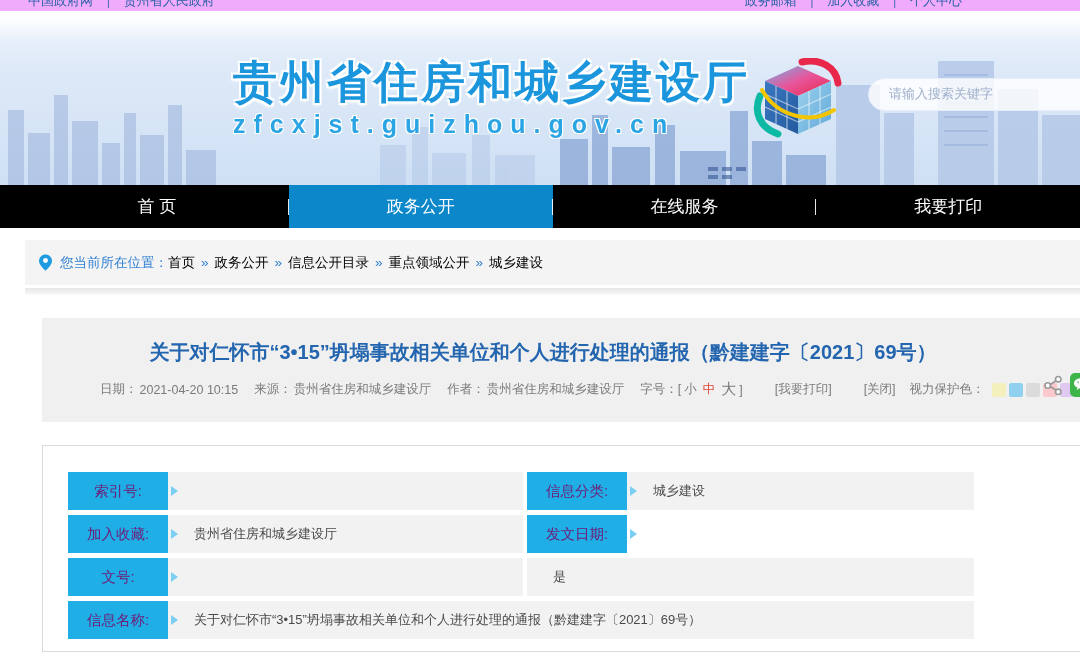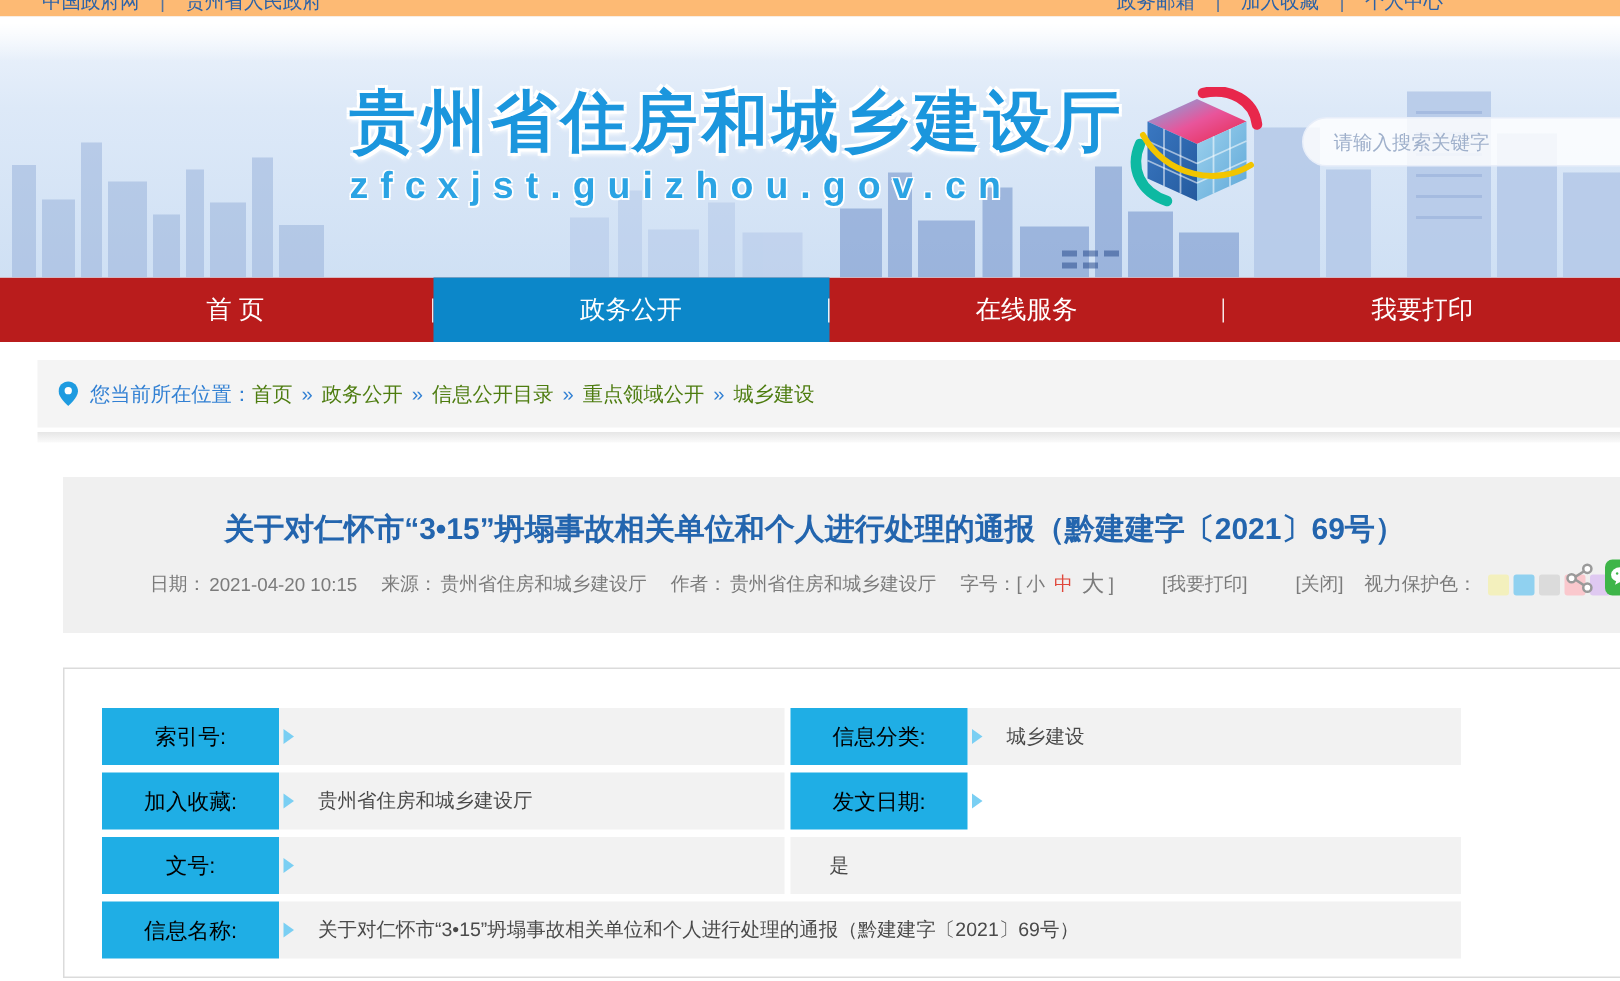--- a/index.html
+++ b/index.html
@@ -1,20 +1,20 @@
 <!DOCTYPE html>
 <html><head>
 <meta charset="utf-8">
 <style>
   html,body{margin:0;padding:0;background:#fff;}
   .page{position:relative;width:1080px;height:654px;overflow:hidden;background:#fff;
         font-family:"Liberation Sans","DejaVu Sans",sans-serif;}
 
   
-  .topbar{height:11px;overflow:hidden;background:#fdba74;}
+  .topbar{height:11px;overflow:hidden;background:#f0abfc;}
   .topbar-inner{display:flex;justify-content:space-between;margin-top:-8px;
                 padding-left:28px;padding-right:118px;font-size:13px;color:#2b62a8;}
   .topbar-inner a{color:#2b62a8;text-decoration:none;}
   .topbar .sep{margin:0 10px;color:#2b62a8;opacity:.8;}
 
   
   .header{position:relative;height:174px;overflow:hidden;
           background:linear-gradient(180deg,#eef4fc 0%,#dde9f8 35%,#cfe0f4 100%);}
   .mist{position:absolute;top:0;left:0;right:0;height:30px;
         background:linear-gradient(180deg,#ffffff 15%,rgba(255,255,255,0) 100%);}
@@ -22,37 +22,37 @@
   .logo-wrap{position:absolute;left:233px;top:47px;}
   .site-name{font-size:44px;font-weight:bold;color:#1b96dd;letter-spacing:3px;line-height:1.1;
              text-shadow:-2px -2px 0 #fff,2px -2px 0 #fff,-2px 2px 0 #fff,2px 2px 0 #fff,0 3px 3px rgba(255,255,255,.9);}
   .site-url{margin-top:4px;font-size:25px;font-weight:bold;color:#2ba4e4;letter-spacing:8px;
             text-shadow:-1px -1px 0 #fff,1px -1px 0 #fff,-1px 1px 0 #fff,1px 1px 0 #fff;}
   .logo-cube{position:absolute;left:750px;top:47px;}
   .search-pill{position:absolute;left:868px;top:67px;width:250px;height:33px;
                background:rgba(255,255,255,.82);border:1px solid #e8eef9;border-radius:17px;
                display:flex;align-items:center;padding-left:18px;box-sizing:border-box;}
   .search-pill input{border:none;outline:none;background:transparent;width:180px;
-                     font-size:13px;color:#51688f;font-family:Liberation Sans, sans-serif;}
+                     font-size:13px;color:#51688f;font-family:Liberation Mono, monospace;}
   .search-pill input::placeholder{color:#9fb0cb;}
 
   
-  .navbar{display:flex;height:43px;background:#b91c1c;padding-left:25px;}
+  .navbar{display:flex;height:43px;background:#000000;padding-left:25px;}
   .nav-item{position:relative;flex:1;display:flex;align-items:center;justify-content:center;
             color:#fff;font-size:17px;cursor:pointer;}
   .nav-item.active{background:#0c87c9;}
   .nav-item:not(:last-child)::after{content:'';position:absolute;right:0;top:14px;
             width:1px;height:16px;background:rgba(255,255,255,.9);}
 
   
   .breadcrumb{margin:12px 0 0 25px;width:1075px;height:45px;background:#f4f4f4;
               display:flex;align-items:center;padding-left:14px;box-sizing:border-box;
               font-size:13.5px;color:#3280d3;}
   .breadcrumb .pin{margin-right:8px;flex:0 0 auto;}
-  .breadcrumb a{color:#4d7c0f;text-decoration:none;}
+  .breadcrumb a{color:#000000;text-decoration:none;}
   .breadcrumb .bsep{margin:0 6px;color:#3280d3;}
   .band-shadow{margin:3px 0 0 25px;width:1075px;height:7px;
                background:linear-gradient(180deg,#e6e6e6,#fafafa);}
 
   
   .title-panel{position:relative;margin:23px 0 0 42px;width:1098px;height:104px;background:#f0f0f0;}
   .article-title{width:1002px;padding-top:21px;text-align:center;
                  font-size:20px;font-weight:bold;color:#2365ae;}
   .meta-row{position:absolute;left:58px;top:62px;display:flex;align-items:center;
             font-size:12.5px;color:#7b7b7b;white-space:nowrap;}
@@ -69,21 +69,21 @@
   .icon-btn{width:24px;height:24px;border-radius:5px;margin-left:6px;display:flex;
             align-items:center;justify-content:center;cursor:pointer;}
   .wechat-btn{background:#3eb549;}
 
   
   .info-panel{margin:23px 0 0 42px;width:1098px;background:#fff;border:1px solid #dbdbdb;
               padding:26px 0 12px 25px;box-sizing:border-box;}
   .info-grid{display:grid;grid-template-columns:455px 447px;column-gap:4px;row-gap:5px;}
   .cell{display:flex;height:38px;}
   .cell.full{grid-column:1 / -1;}
-  .chip{position:relative;width:118px;background:#1faee5;color:#000000;font-size:14.5px;
+  .chip{position:relative;width:100px;background:#1faee5;color:#701a75;font-size:14.5px;
         display:flex;align-items:center;justify-content:center;flex:0 0 auto;}
   .chip::after{content:'';position:absolute;right:-10px;top:50%;transform:translateY(-50%);
         border-left:7px solid #7acff3;border-top:5px solid transparent;border-bottom:5px solid transparent;z-index:2;}
   .val{flex:1;background:#f2f2f2;display:flex;align-items:center;padding-left:26px;
        font-size:13px;color:#4a4a4a;}
 </style>
 </head>
 <body>
 
 <div class="page">

